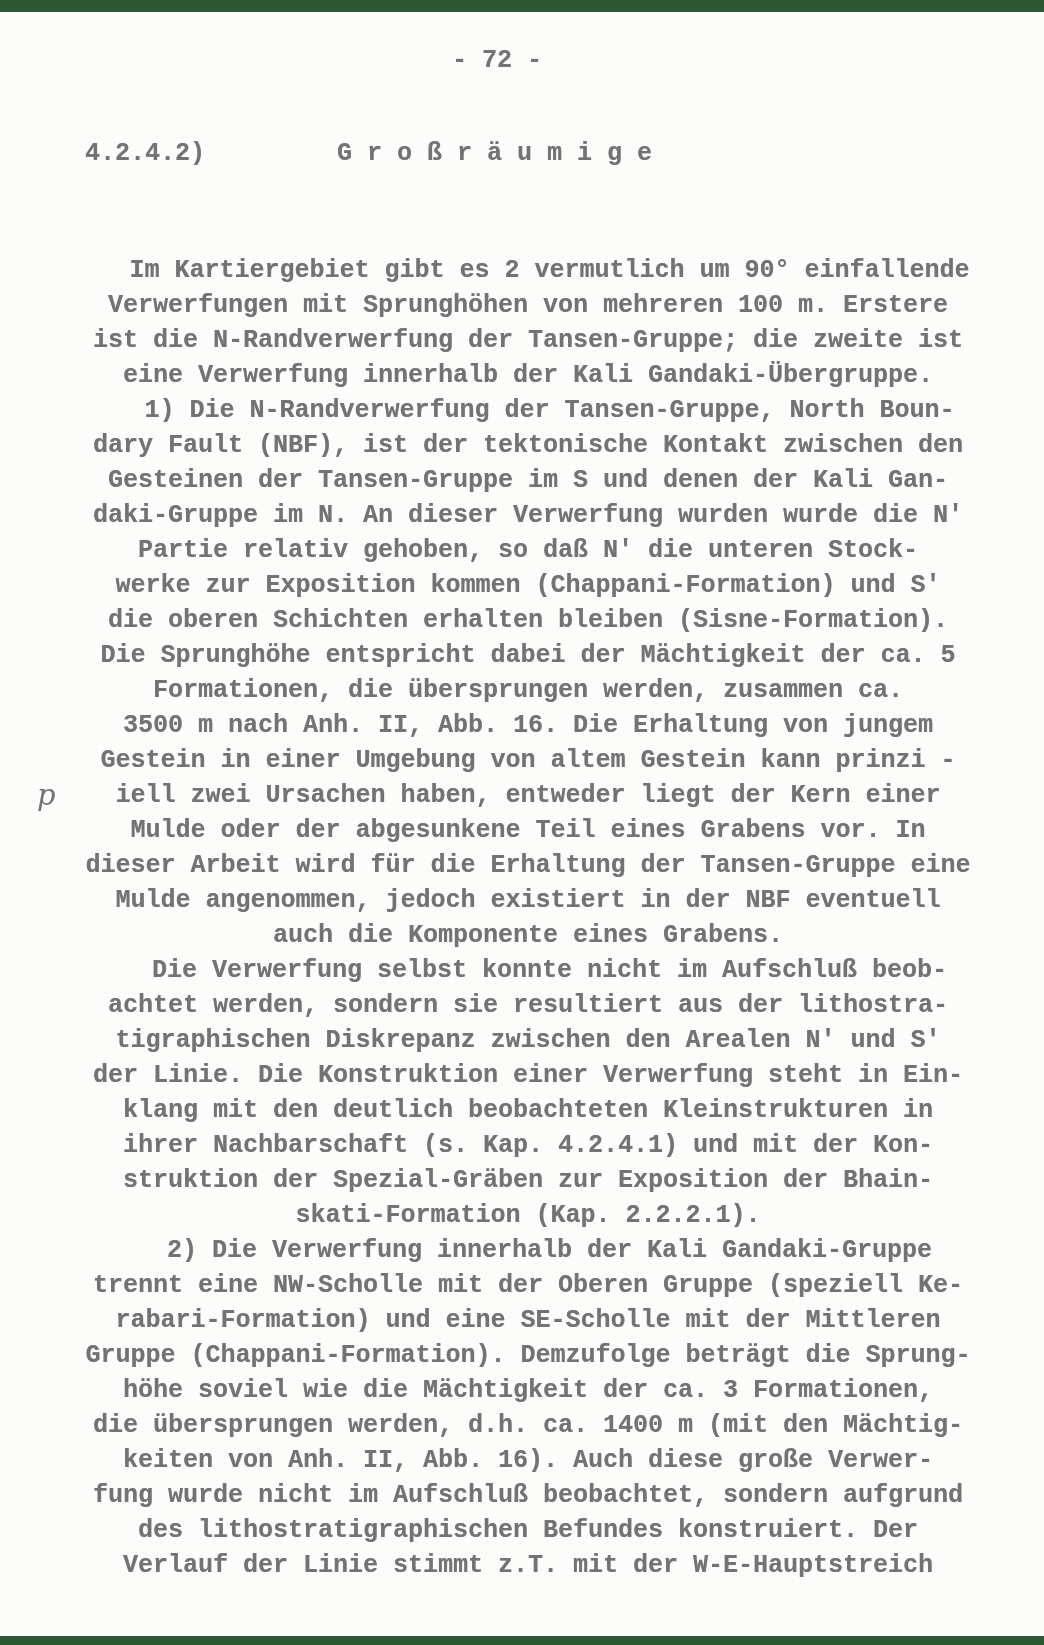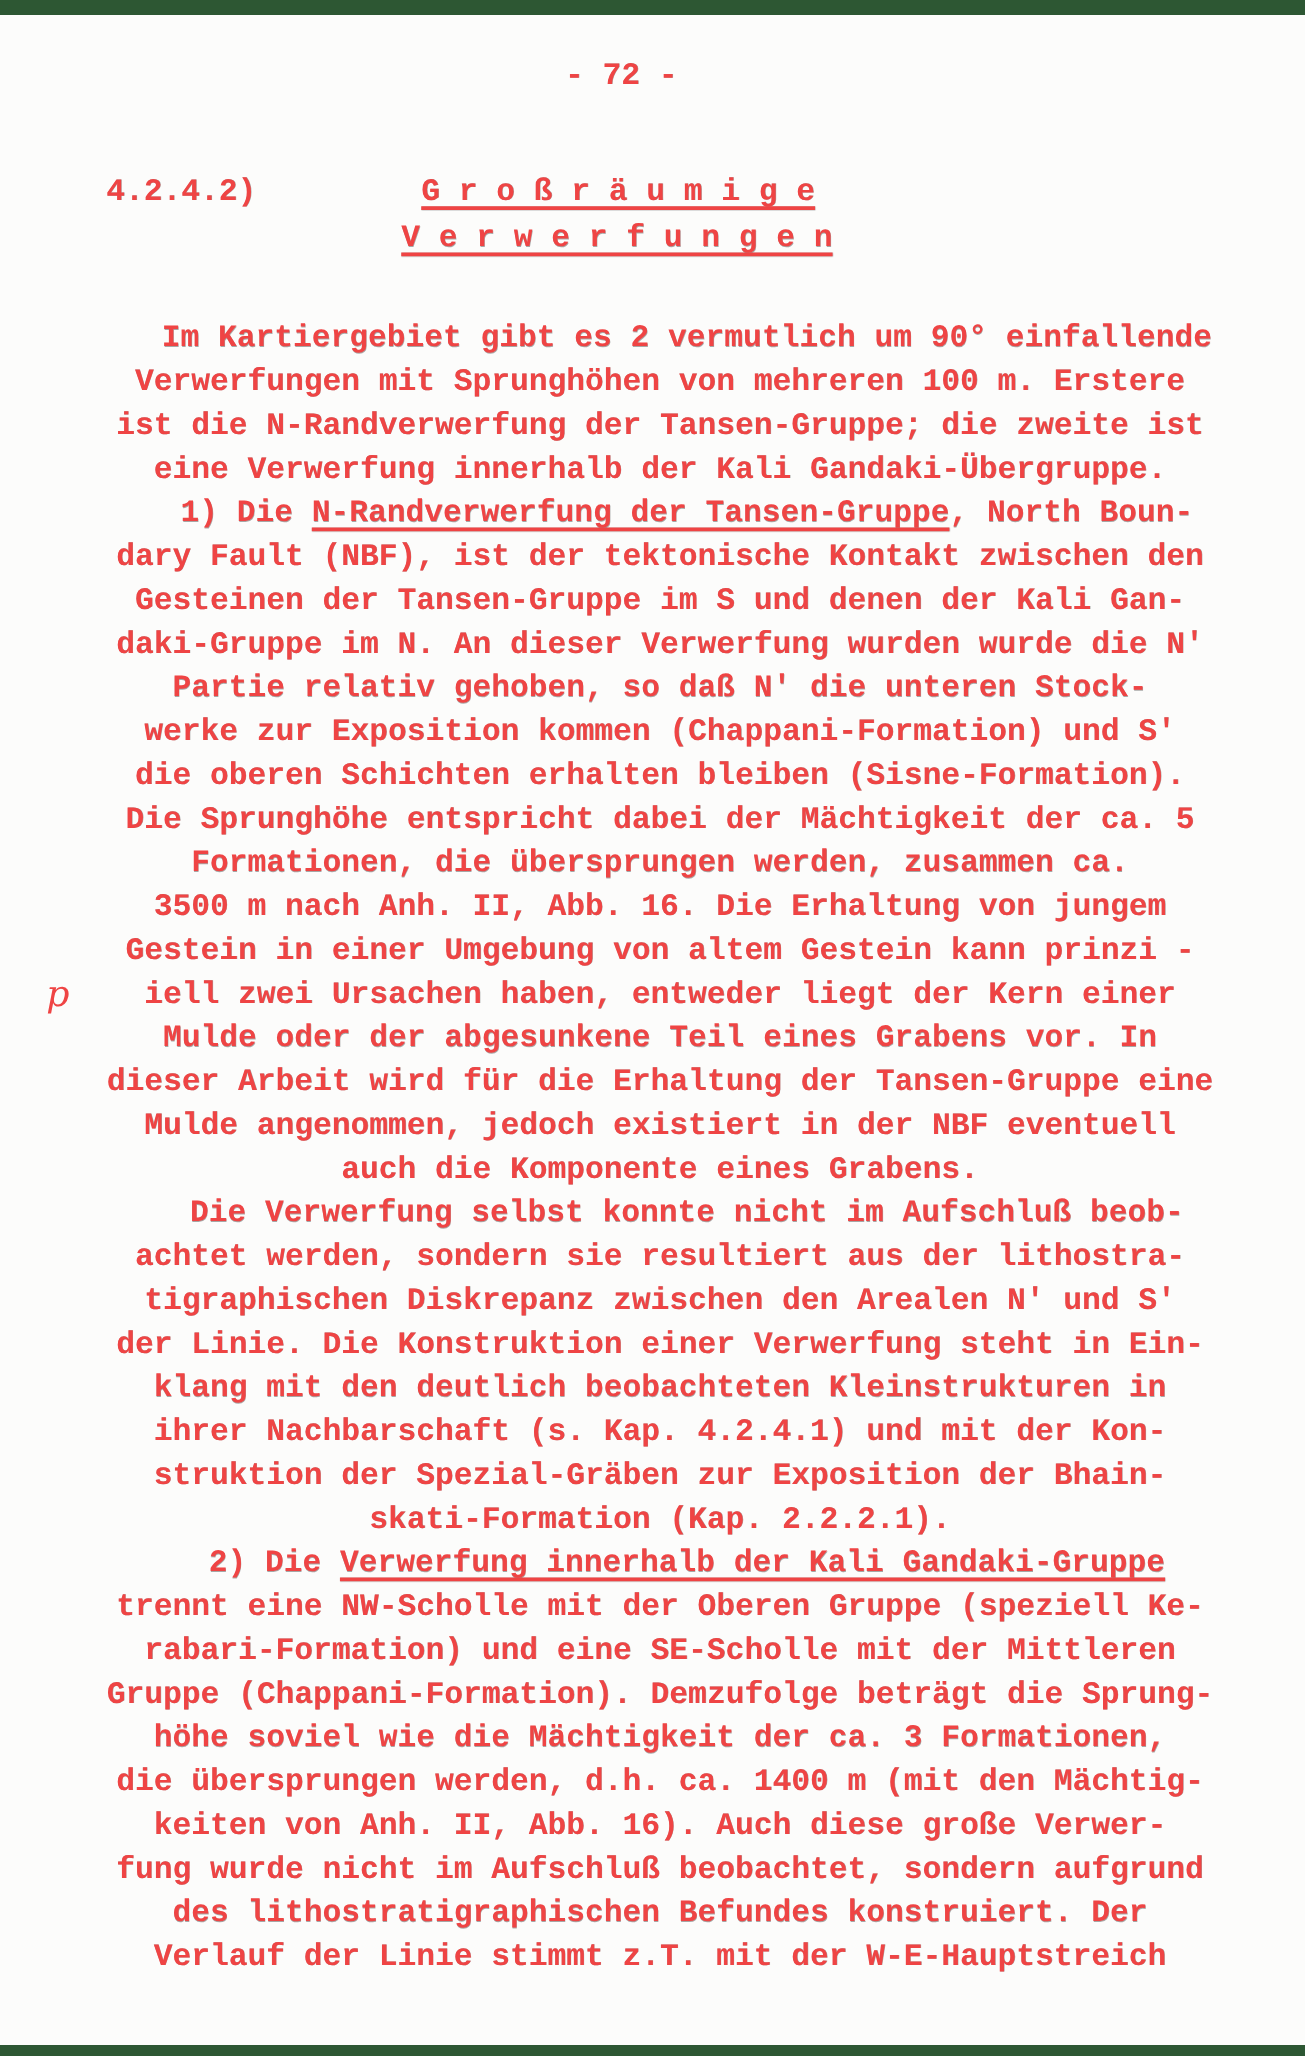--- a/index.html
+++ b/index.html
@@ -12,29 +12,28 @@
   .page{position:absolute;inset:0;color:#1a1a1a;}
   .edge-bar{position:absolute;left:0;width:1044px;}
   .edge-bar.top{top:0;height:12px;}
   .edge-bar.bottom{bottom:0;height:9px;}
   .tw{
     font-family:"Liberation Mono","DejaVu Sans Mono",monospace;
     font-weight:700;
     font-size:25px;
     line-height:35px;
     white-space:pre;
-    color:#ef4444;
+    color:#737373;
     text-shadow:0.3px 0.3px 0 rgba(10,10,10,0.35);
   }
   .page-number{position:absolute;left:452px;top:43px;}
   .section-number{position:absolute;left:85px;top:136px;}
   .heading-line1{position:absolute;left:337px;top:136px;}
   .heading-line2{position:absolute;left:321px;top:173px;}
   .u{
-    text-decoration:underline;
     text-decoration-thickness:2.5px;
     text-underline-offset:5px;
   }
   .body-text{position:absolute;left:53px;top:253px;width:950px;}
   .line{height:35px;position:relative;text-align:center;}
   .line.indent{padding-left:43px;}
   .hw{
     position:absolute;
     left:-16px;top:0;
     font-family:"DejaVu Serif",serif;
@@ -48,18 +47,17 @@
 </head>
 <body style="background: rgb(252, 252, 251);">
 
 <div class="page">
   <div class="edge-bar top" style="background: rgb(45, 87, 51);"></div>
 
   <div class="tw page-number">- 72 -</div>
 
   <div class="tw section-number">4.2.4.2)</div>
   <div class="tw heading-line1"><span class="u">G r o ß r ä u m i g e</span></div>
-  <div class="tw heading-line2"><span class="u">V e r w e r f u n g e n</span></div>
 
   <div class="tw body-text"><div class="line indent"><span>Im Kartiergebiet gibt es 2 vermutlich um 90° einfallende</span></div><div class="line"><span>Verwerfungen mit Sprunghöhen von mehreren 100 m. Erstere</span></div><div class="line"><span>ist die N-Randverwerfung der Tansen-Gruppe; die zweite ist</span></div><div class="line"><span>eine Verwerfung innerhalb der Kali Gandaki-Übergruppe.</span></div><div class="line indent"><span>1) Die </span><span class="u">N-Randverwerfung der Tansen-Gruppe</span><span>, North Boun-</span></div><div class="line"><span>dary Fault (NBF), ist der tektonische Kontakt zwischen den</span></div><div class="line"><span>Gesteinen der Tansen-Gruppe im S und denen der Kali Gan-</span></div><div class="line"><span>daki-Gruppe im N. An dieser Verwerfung wurden wurde die N'</span></div><div class="line"><span>Partie relativ gehoben, so daß N' die unteren Stock-</span></div><div class="line"><span>werke zur Exposition kommen (Chappani-Formation) und S'</span></div><div class="line"><span>die oberen Schichten erhalten bleiben (Sisne-Formation).</span></div><div class="line"><span>Die Sprunghöhe entspricht dabei der Mächtigkeit der ca. 5</span></div><div class="line"><span>Formationen, die übersprungen werden, zusammen ca.</span></div><div class="line"><span>3500 m nach Anh. II, Abb. 16. Die Erhaltung von jungem</span></div><div class="line"><span>Gestein in einer Umgebung von altem Gestein kann prinzi -</span></div><div class="line"><span class="hw">p</span><span>iell zwei Ursachen haben, entweder liegt der Kern einer</span></div><div class="line"><span>Mulde oder der abgesunkene Teil eines Grabens vor. In</span></div><div class="line"><span>dieser Arbeit wird für die Erhaltung der Tansen-Gruppe eine</span></div><div class="line"><span>Mulde angenommen, jedoch existiert in der NBF eventuell</span></div><div class="line"><span>auch die Komponente eines Grabens.</span></div><div class="line indent"><span>Die Verwerfung selbst konnte nicht im Aufschluß beob-</span></div><div class="line"><span>achtet werden, sondern sie resultiert aus der lithostra-</span></div><div class="line"><span>tigraphischen Diskrepanz zwischen den Arealen N' und S'</span></div><div class="line"><span>der Linie. Die Konstruktion einer Verwerfung steht in Ein-</span></div><div class="line"><span>klang mit den deutlich beobachteten Kleinstrukturen in</span></div><div class="line"><span>ihrer Nachbarschaft (s. Kap. 4.2.4.1) und mit der Kon-</span></div><div class="line"><span>struktion der Spezial-Gräben zur Exposition der Bhain-</span></div><div class="line"><span>skati-Formation (Kap. 2.2.2.1).</span></div><div class="line indent"><span>2) Die </span><span class="u">Verwerfung innerhalb der Kali Gandaki-Gruppe</span></div><div class="line"><span>trennt eine NW-Scholle mit der Oberen Gruppe (speziell Ke-</span></div><div class="line"><span>rabari-Formation) und eine SE-Scholle mit der Mittleren</span></div><div class="line"><span>Gruppe (Chappani-Formation). Demzufolge beträgt die Sprung-</span></div><div class="line"><span>höhe soviel wie die Mächtigkeit der ca. 3 Formationen,</span></div><div class="line"><span>die übersprungen werden, d.h. ca. 1400 m (mit den Mächtig-</span></div><div class="line"><span>keiten von Anh. II, Abb. 16). Auch diese große Verwer-</span></div><div class="line"><span>fung wurde nicht im Aufschluß beobachtet, sondern aufgrund</span></div><div class="line"><span>des lithostratigraphischen Befundes konstruiert. Der</span></div><div class="line"><span>Verlauf der Linie stimmt z.T. mit der W-E-Hauptstreich</span></div></div>
 
   <div class="edge-bar bottom" style="background: rgb(45, 87, 51);"></div>
 </div>
 
 </body></html>

